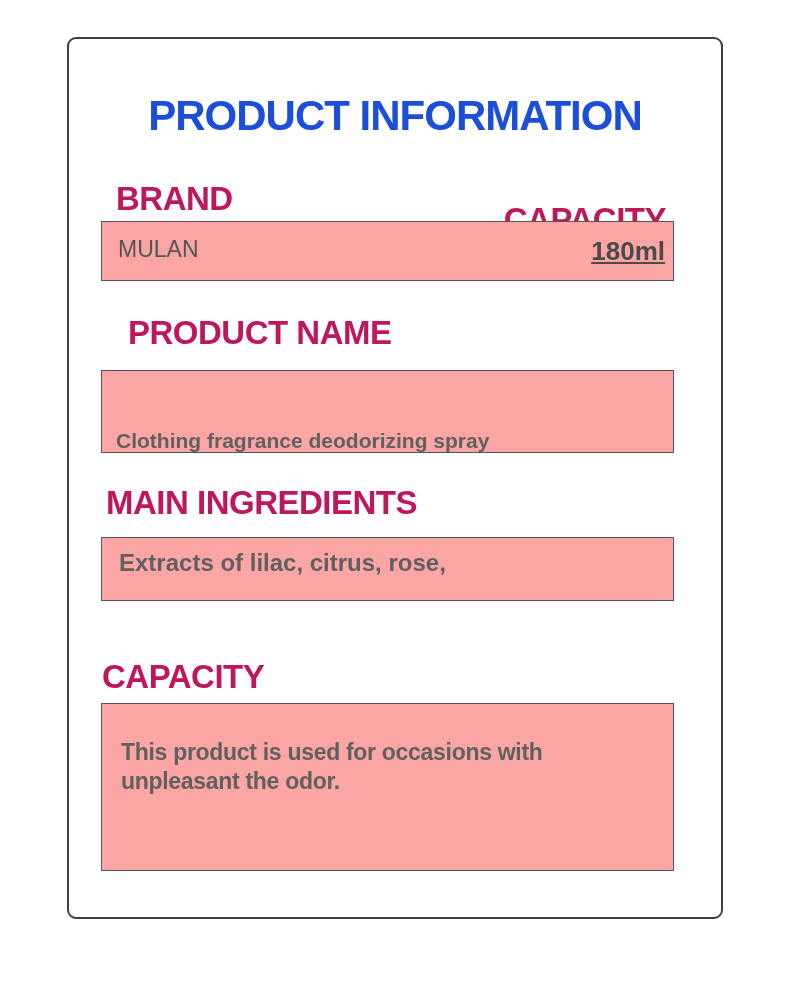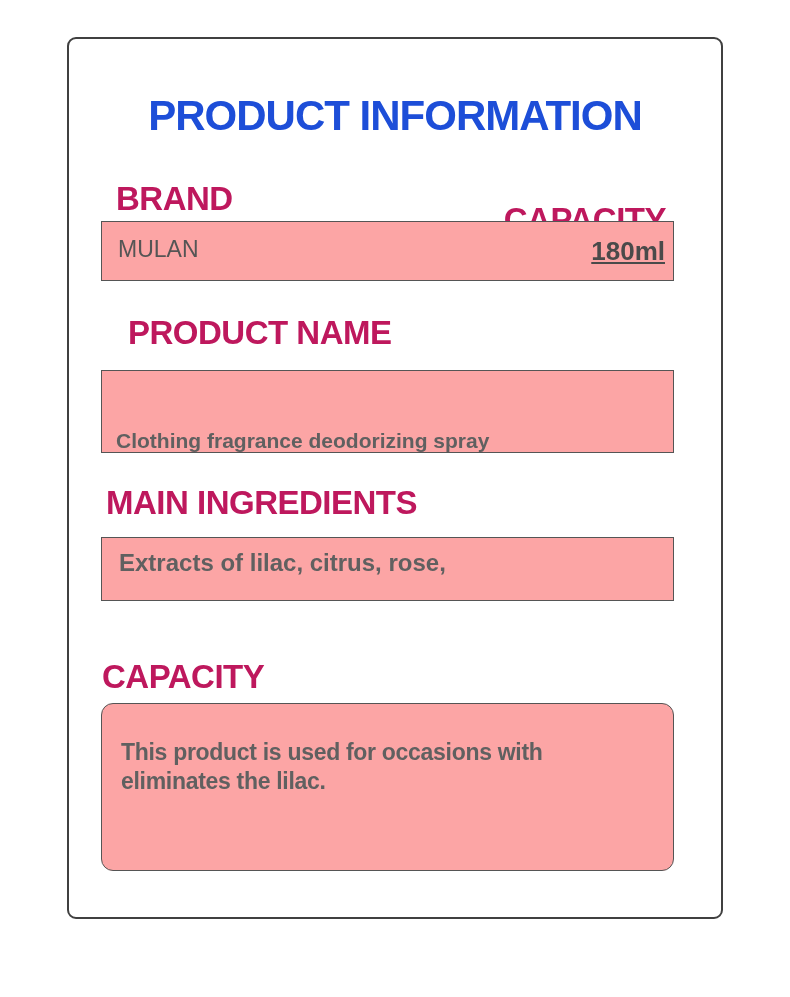--- a/index.html
+++ b/index.html
@@ -30,18 +30,18 @@
 </div>
 
 <div class="label" style="left:106px; top:484px;text-align:center;">MAIN INGREDIENTS</div>
 <div class="box" style="top:537px; height:64px;">
   <div class="val" style="left:17px; top:12px; font-size:24px; line-height:26px;">
     <div>Extracts of lilac, citrus, rose,</div>
   </div>
 </div>
 
 <div class="label" style="left:102px; top:658px;">CAPACITY</div>
-<div class="box" style="top:703px; height:168px;border-radius:12px;">
+<div class="box" style="top:703px; height:168px;">
   <div class="val" style="left:19px; top:34px; font-size:23px; line-height:29px; letter-spacing:-0.3px;">
     <div>This product is used for occasions with</div>
-    <div>eliminates the lilac.</div>
+    <div>unpleasant the odor.</div>
   </div>
 </div>
 
 </body></html>

